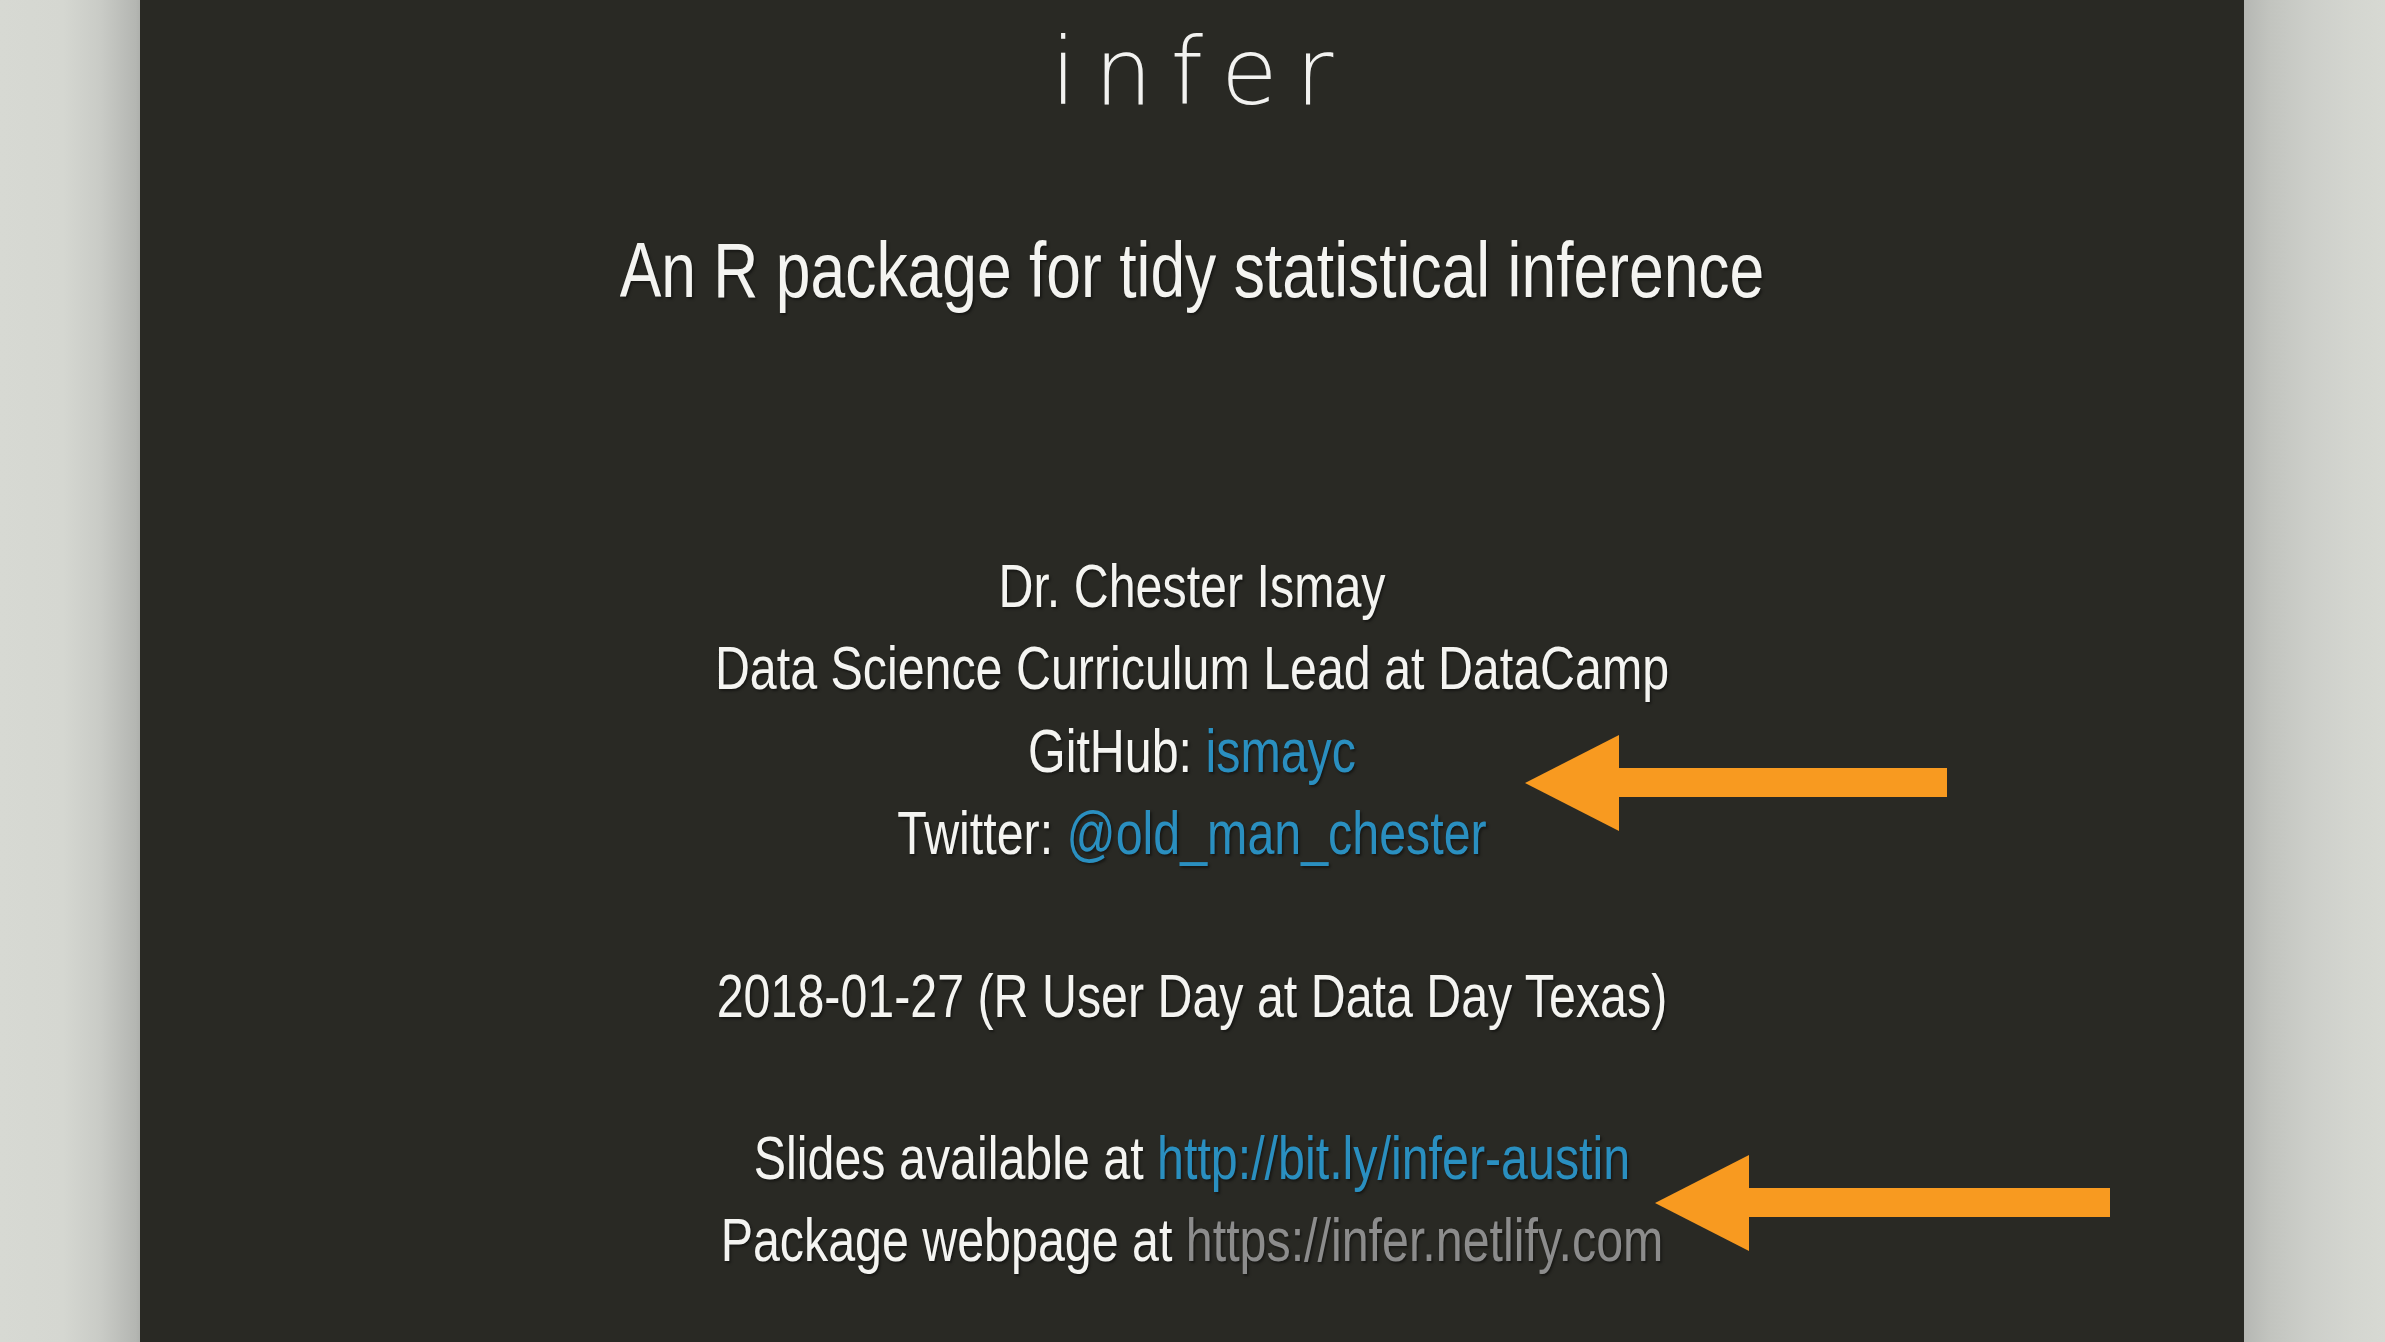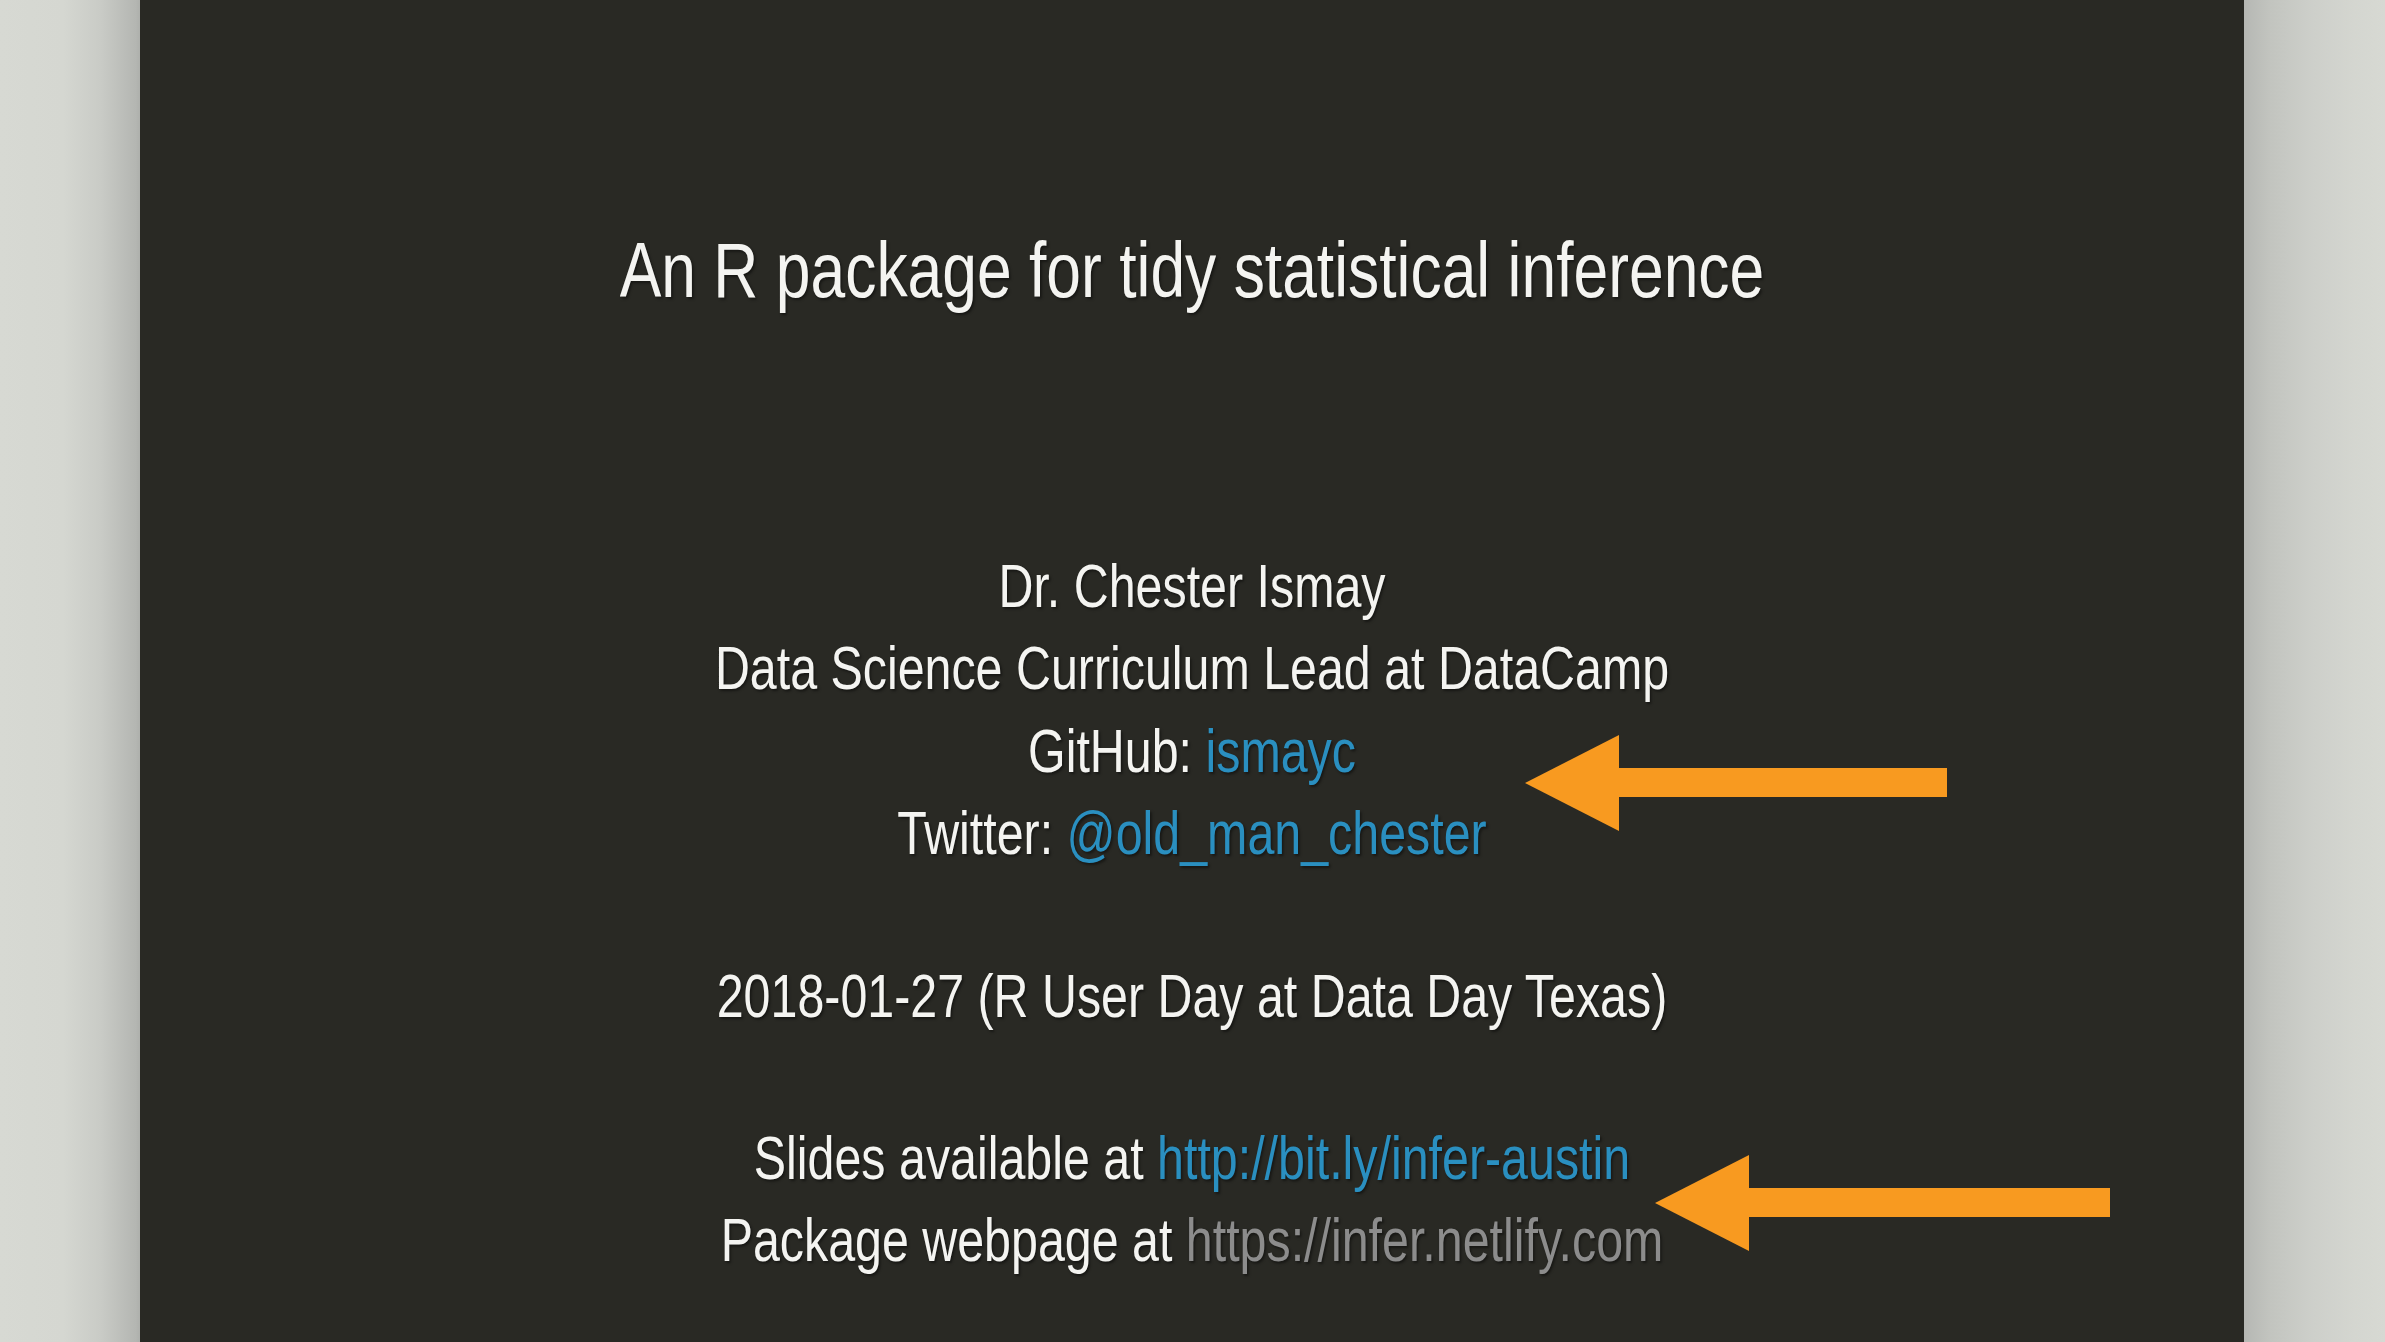--- a/index.html
+++ b/index.html
@@ -164,20 +164,21 @@
 </head>
 <body>
 
 <div id="page">
 
   <div class="margin-left"></div>
   <div class="margin-right"></div>
 
   <div id="slide">
 
+    <div class="logo">infer</div>
 
     <div class="subtitle">An R package for tidy statistical inference</div>
 
     <div class="block" id="author-block">
       <span class="line">Dr. Chester Ismay</span>
       <span class="line">Data Science Curriculum Lead at DataCamp</span>
       <span class="line"><span>GitHub: </span><a class="link" href="#">ismayc</a></span>
       <span class="line"><span>Twitter: </span><a class="link" href="#">@old_man_chester</a></span>
     </div>
 

